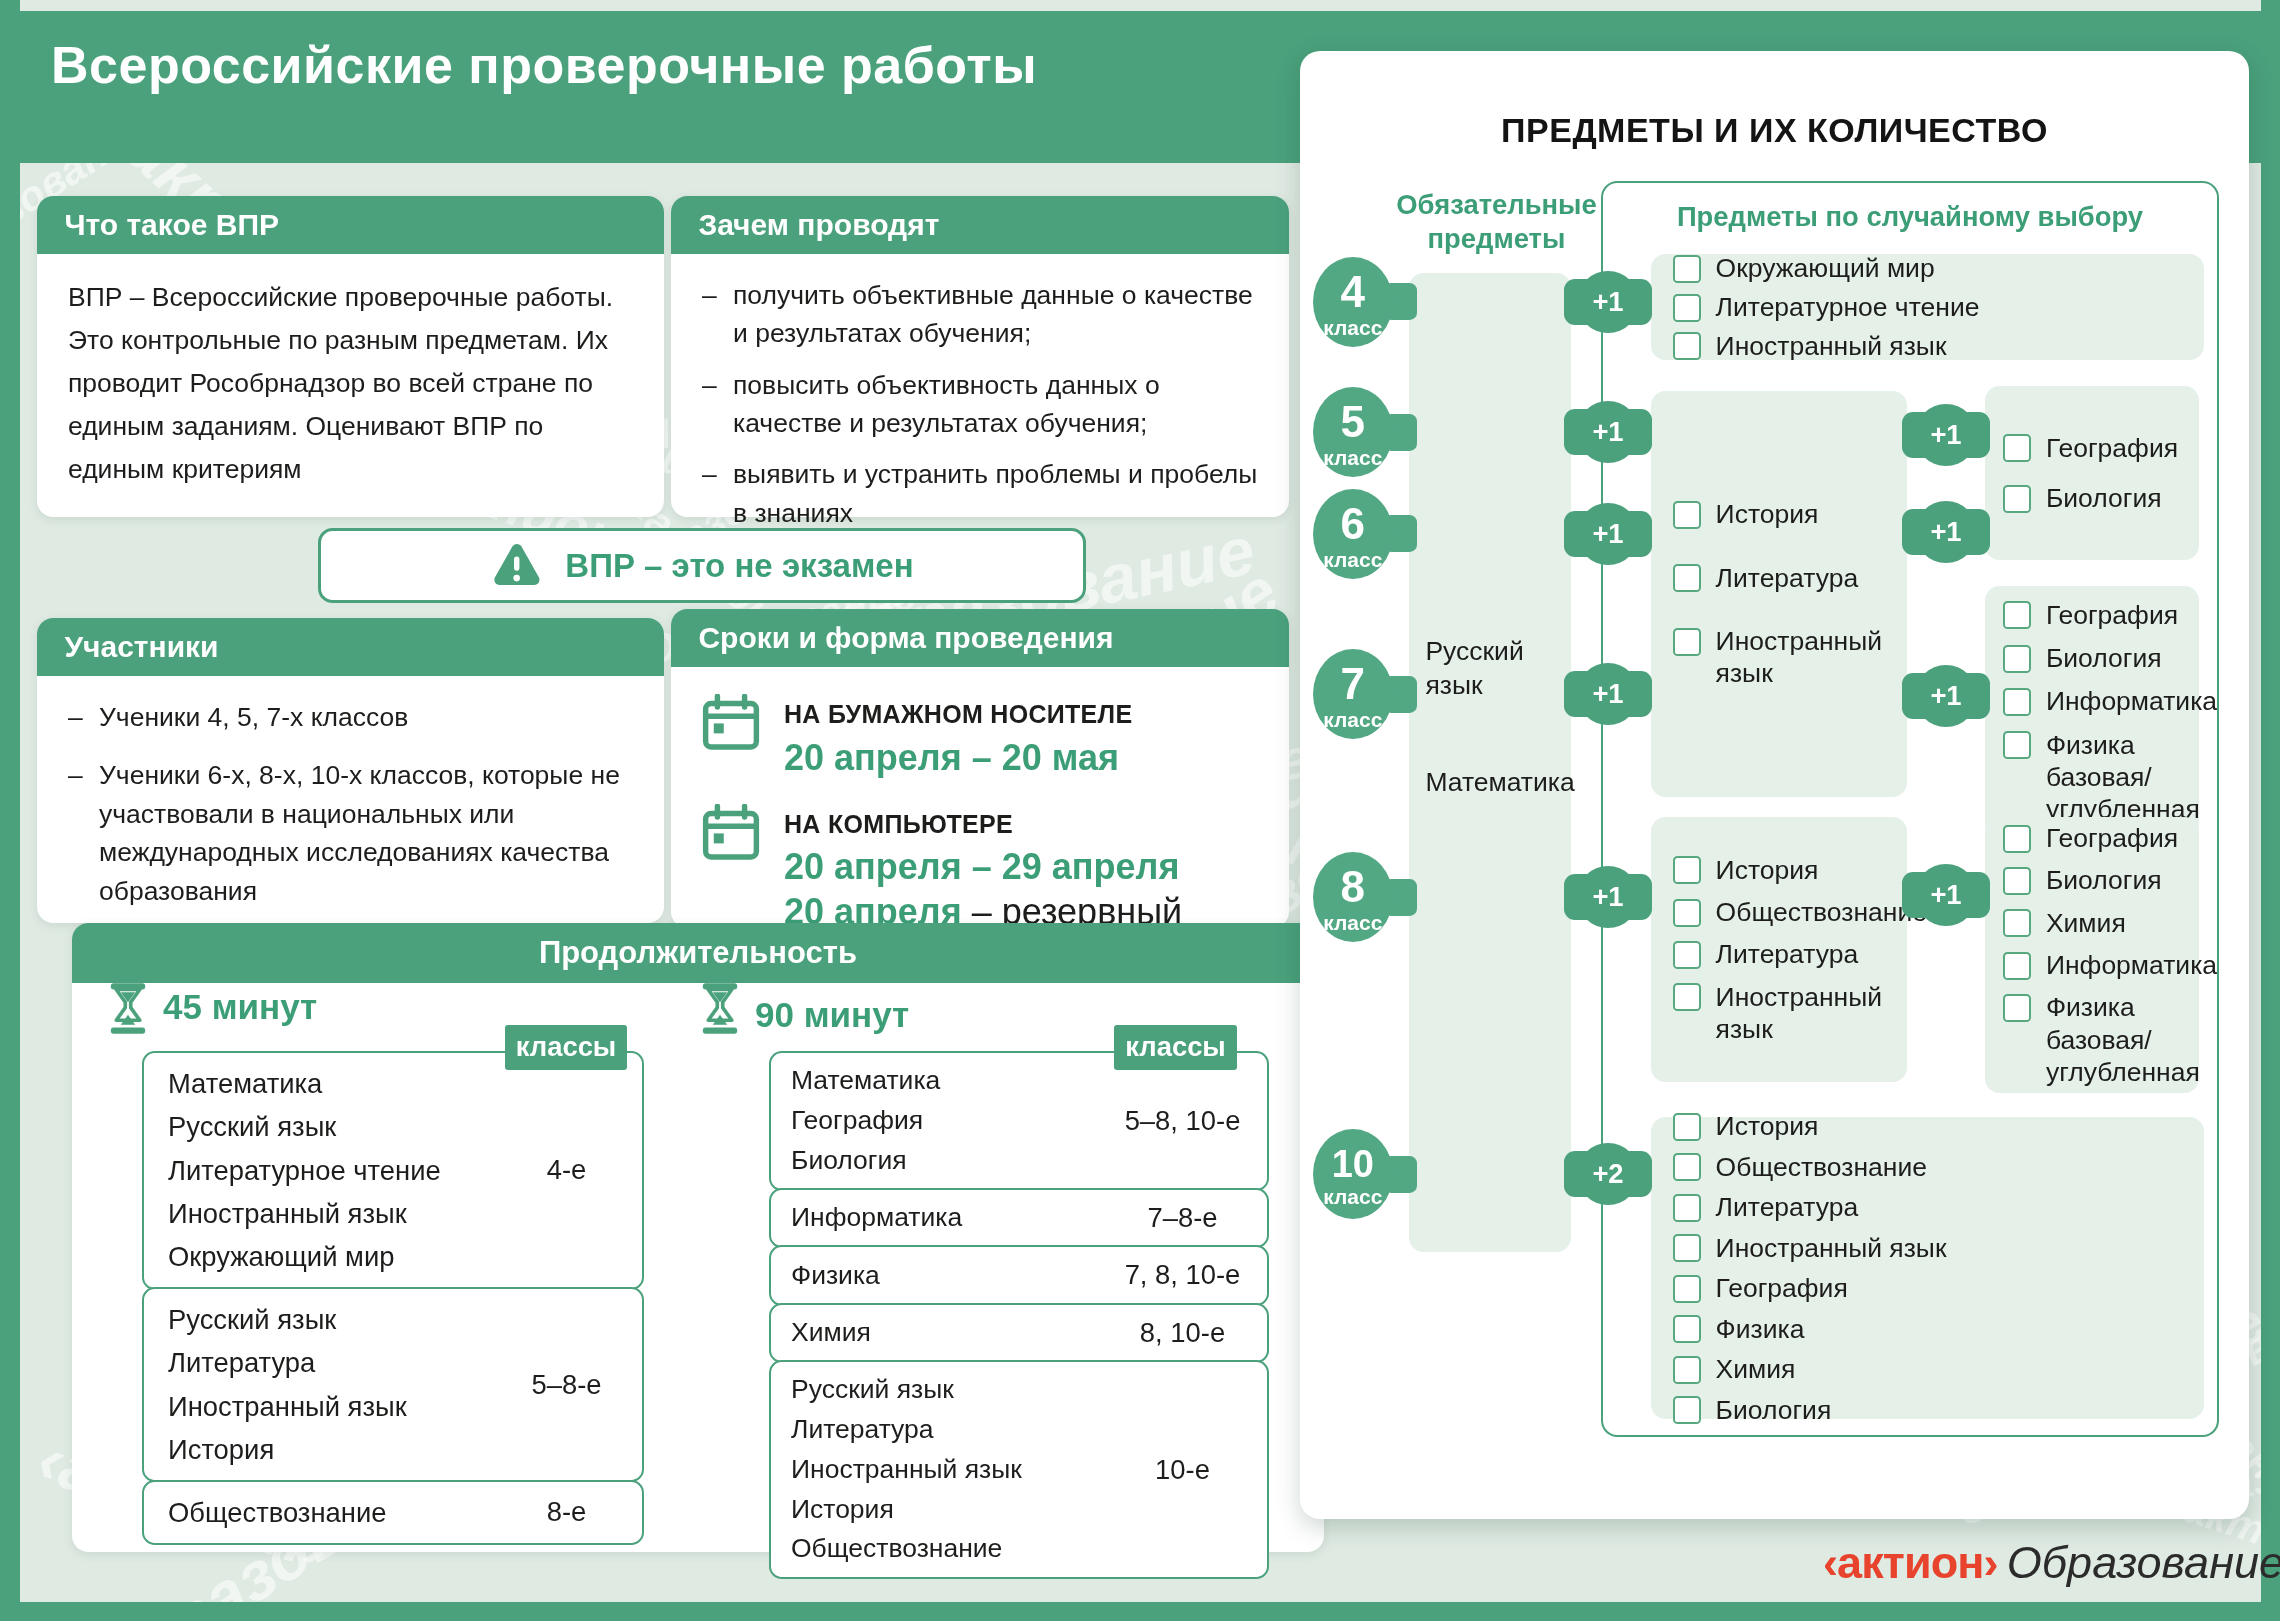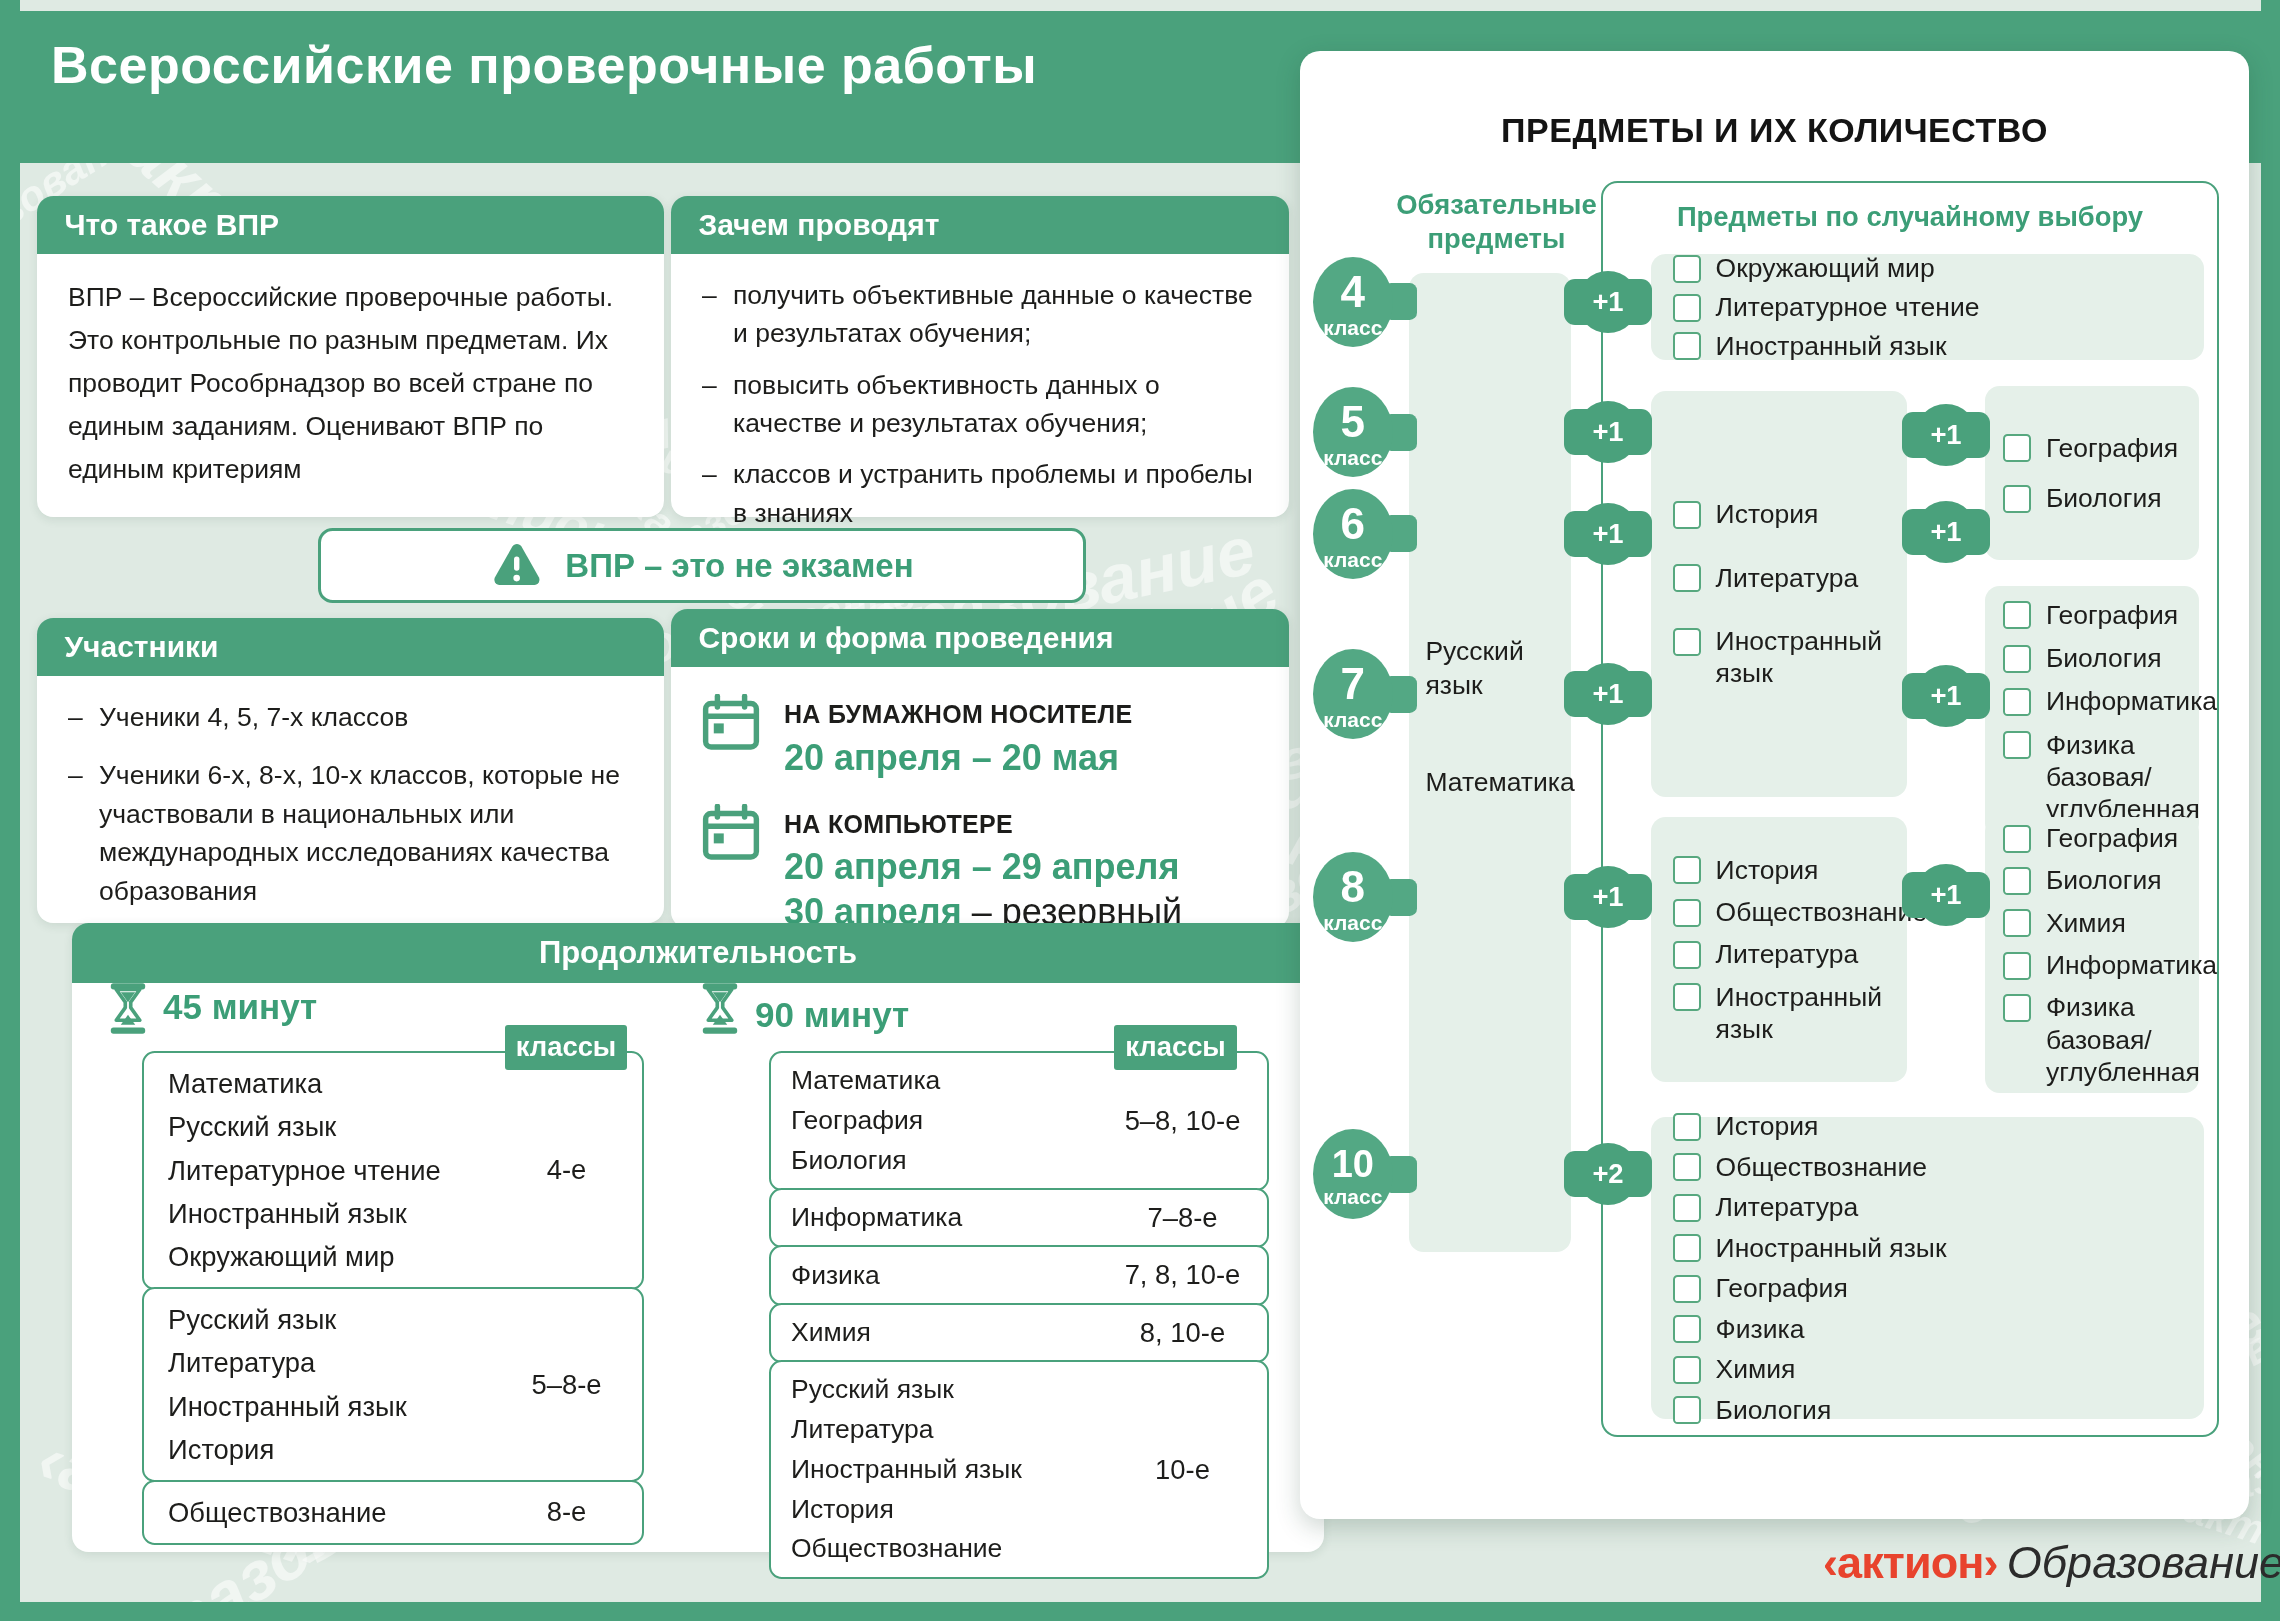--- a/index.html
+++ b/index.html
@@ -150,21 +150,21 @@
       <div class="bullet">
           <span class="dash">–</span>
           <span>получить объективные данные о качестве и результатах обучения;</span>
         </div>
       <div class="bullet">
           <span class="dash">–</span>
           <span>повысить объективность данных о качестве и результатах обучения;</span>
         </div>
       <div class="bullet">
           <span class="dash">–</span>
-          <span>классов и устранить проблемы и пробелы в знаниях</span>
+          <span>выявить и устранить проблемы и пробелы в знаниях</span>
         </div>
     </div>
   </div>
 
   <div class="banner">
     <span class="icon">
       <svg width="53" height="48" viewBox="0 0 64 56">
           <path d="M27 7 a6.5 6.5 0 0 1 11 0 l21 37 a6.5 6.5 0 0 1 -5.5 9.5 h-42 a6.5 6.5 0 0 1 -5.5 -9.5 z" fill="#4aa17c"></path>
           <rect x="29" y="19" width="6.5" height="17" rx="3.2" fill="#fff"></rect>
           <circle cx="32.2" cy="45" r="4" fill="#fff"></circle>
@@ -211,21 +211,21 @@
               <rect x="4" y="10" width="56" height="48" rx="6" fill="none" stroke="#4aa17c" stroke-width="6"></rect>
               <line x1="4" y1="24" x2="60" y2="24" stroke="#4aa17c" stroke-width="6"></line>
               <line x1="17" y1="2" x2="17" y2="14" stroke="#4aa17c" stroke-width="6" stroke-linecap="round"></line>
               <line x1="47" y1="2" x2="47" y2="14" stroke="#4aa17c" stroke-width="6" stroke-linecap="round"></line>
               <rect x="13" y="32" width="11" height="11" fill="#4aa17c"></rect>
             </svg>
         </span>
         <div>
           <div class="date-caption">НА КОМПЬЮТЕРЕ</div>
           <div class="date-range">20 апреля – 29 апреля</div>
-          <div class="date-range"><span>30 апреля</span><span class="date-reserve-suffix"> – резервный день</span></div>
+          <div class="date-range"><span>20 апреля</span><span class="date-reserve-suffix"> – резервный день</span></div>
         </div>
       </div>
     </div>
   </div>
 
   <div class="card" style="left:37px;top:923px;width:1252px;height:629px;background:#fff;margin-left:35px;">
     <div class="card-h" style="text-align:center;font-size:31px;">Продолжительность</div>
 
     <span class="icon" style="position:absolute;left:37px;top:60px;">
       <svg width="38" height="51" viewBox="0 0 42 56">

